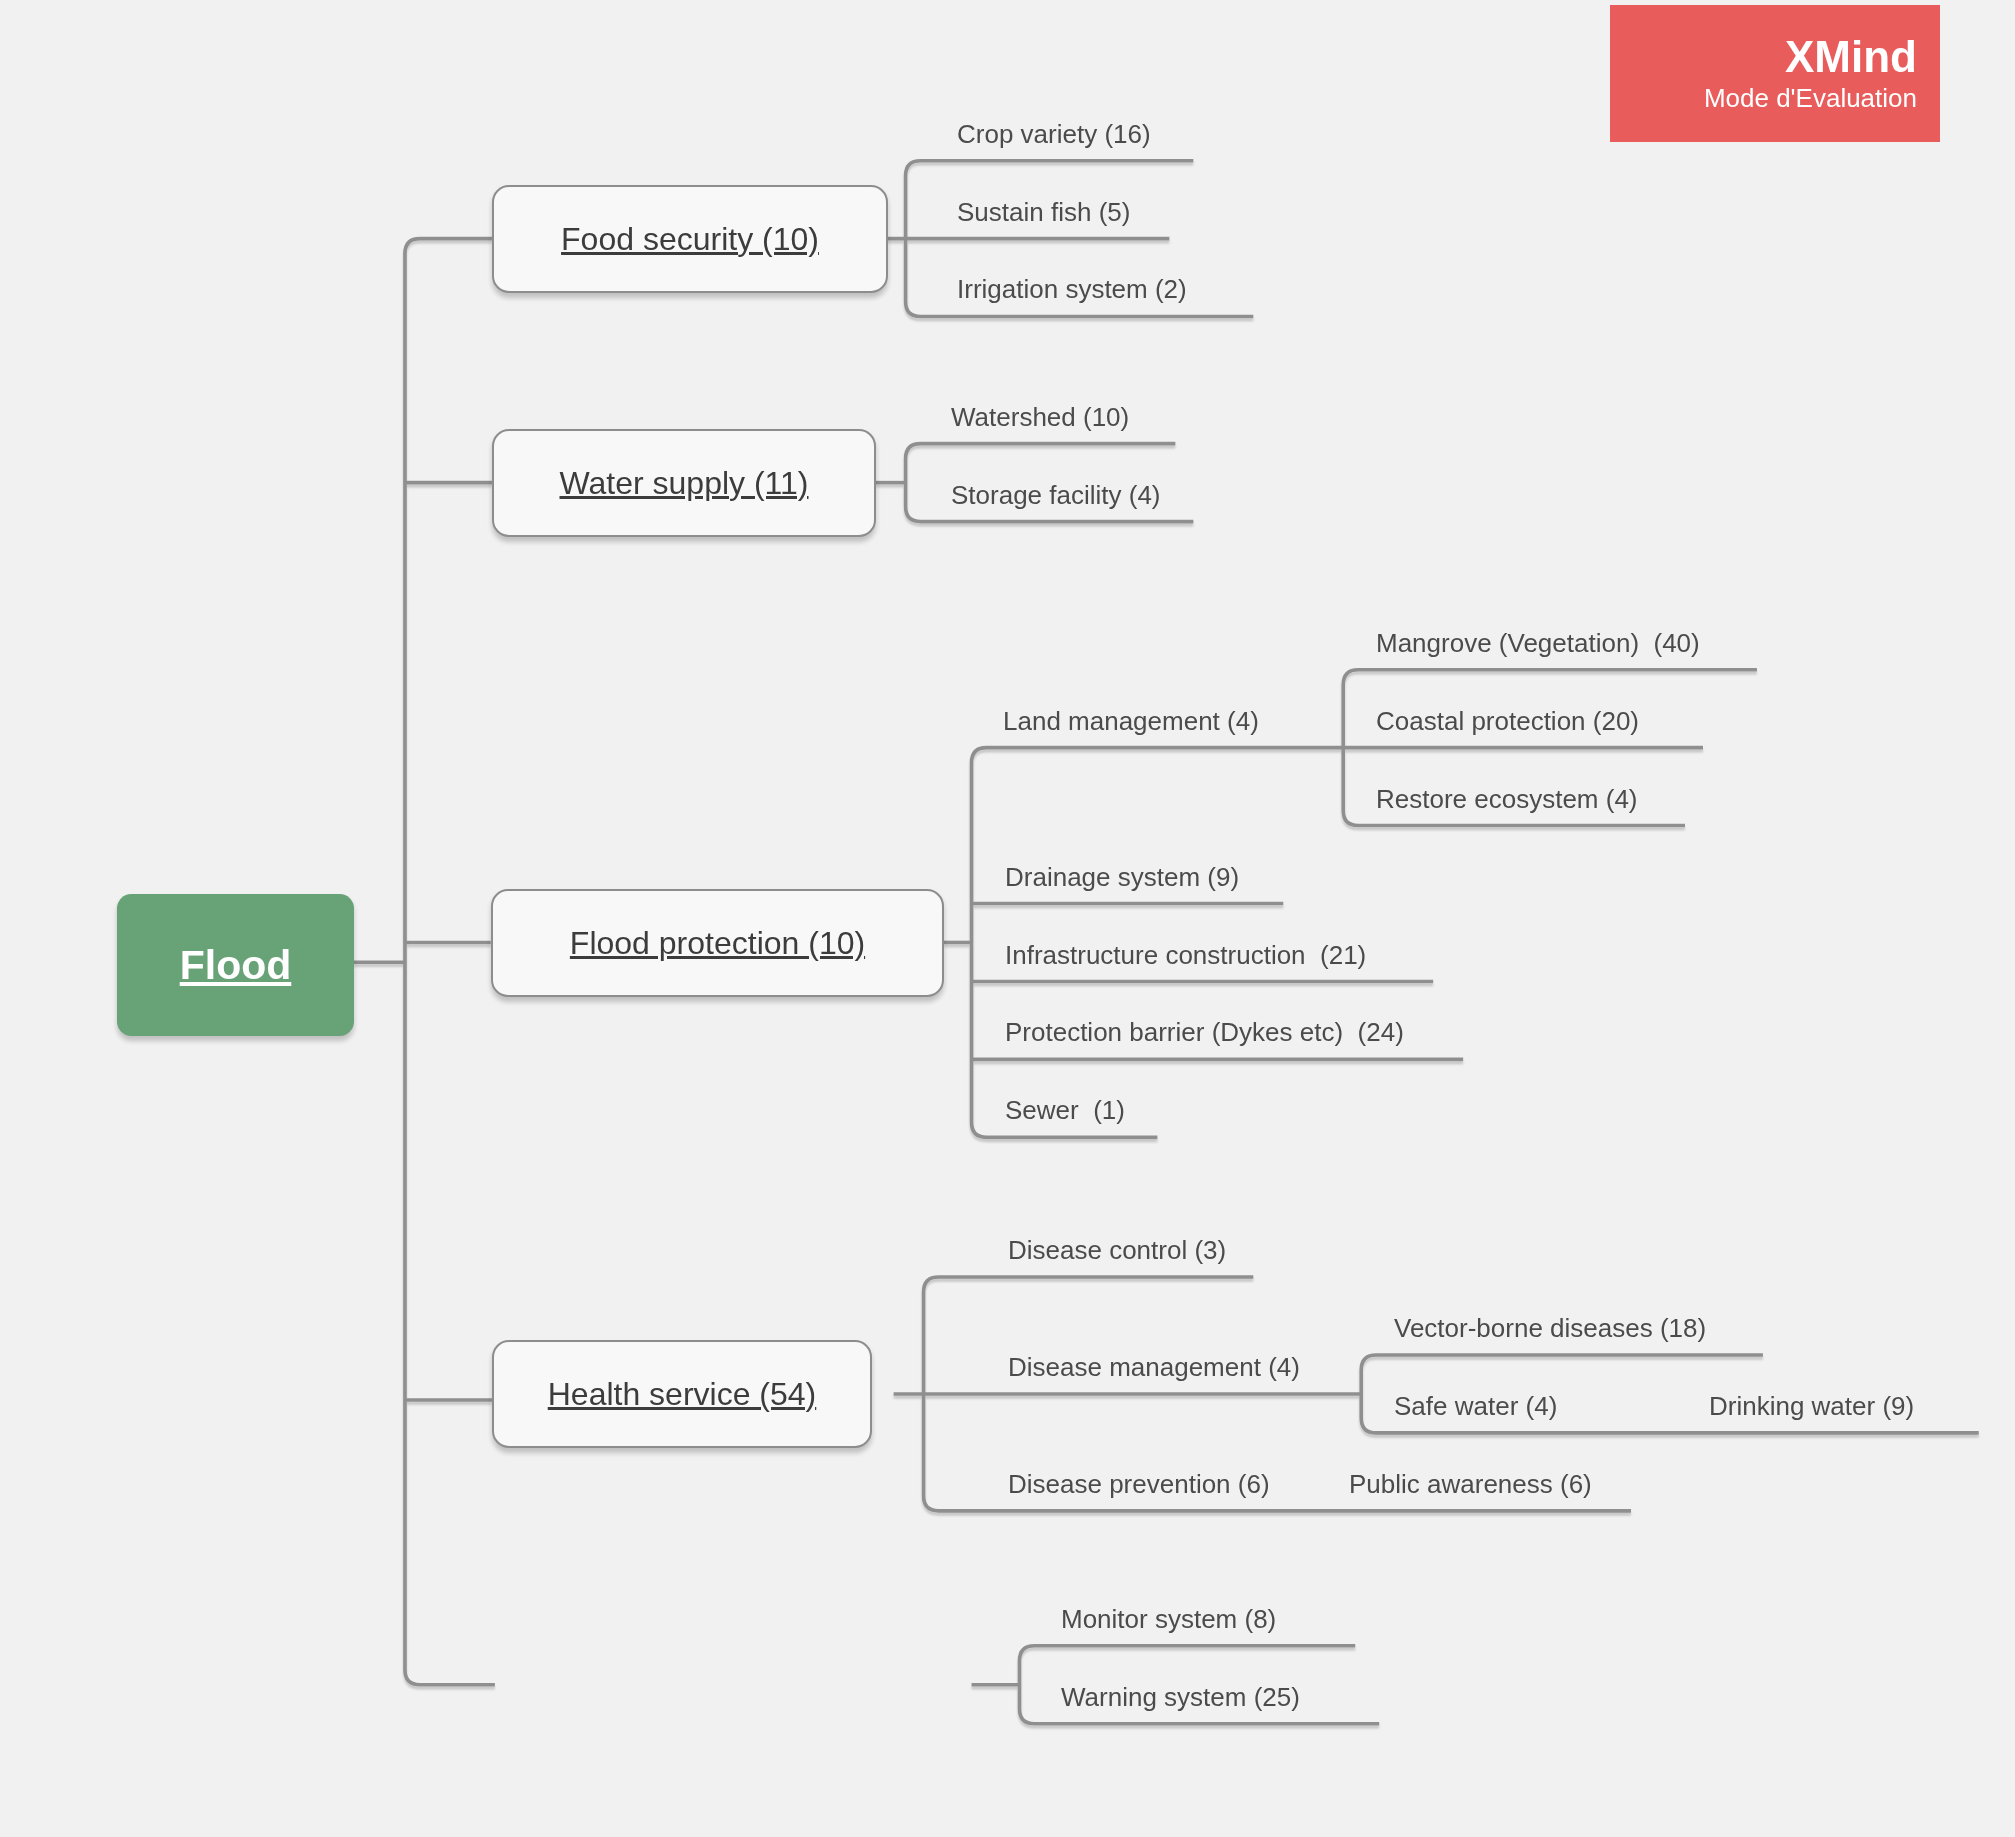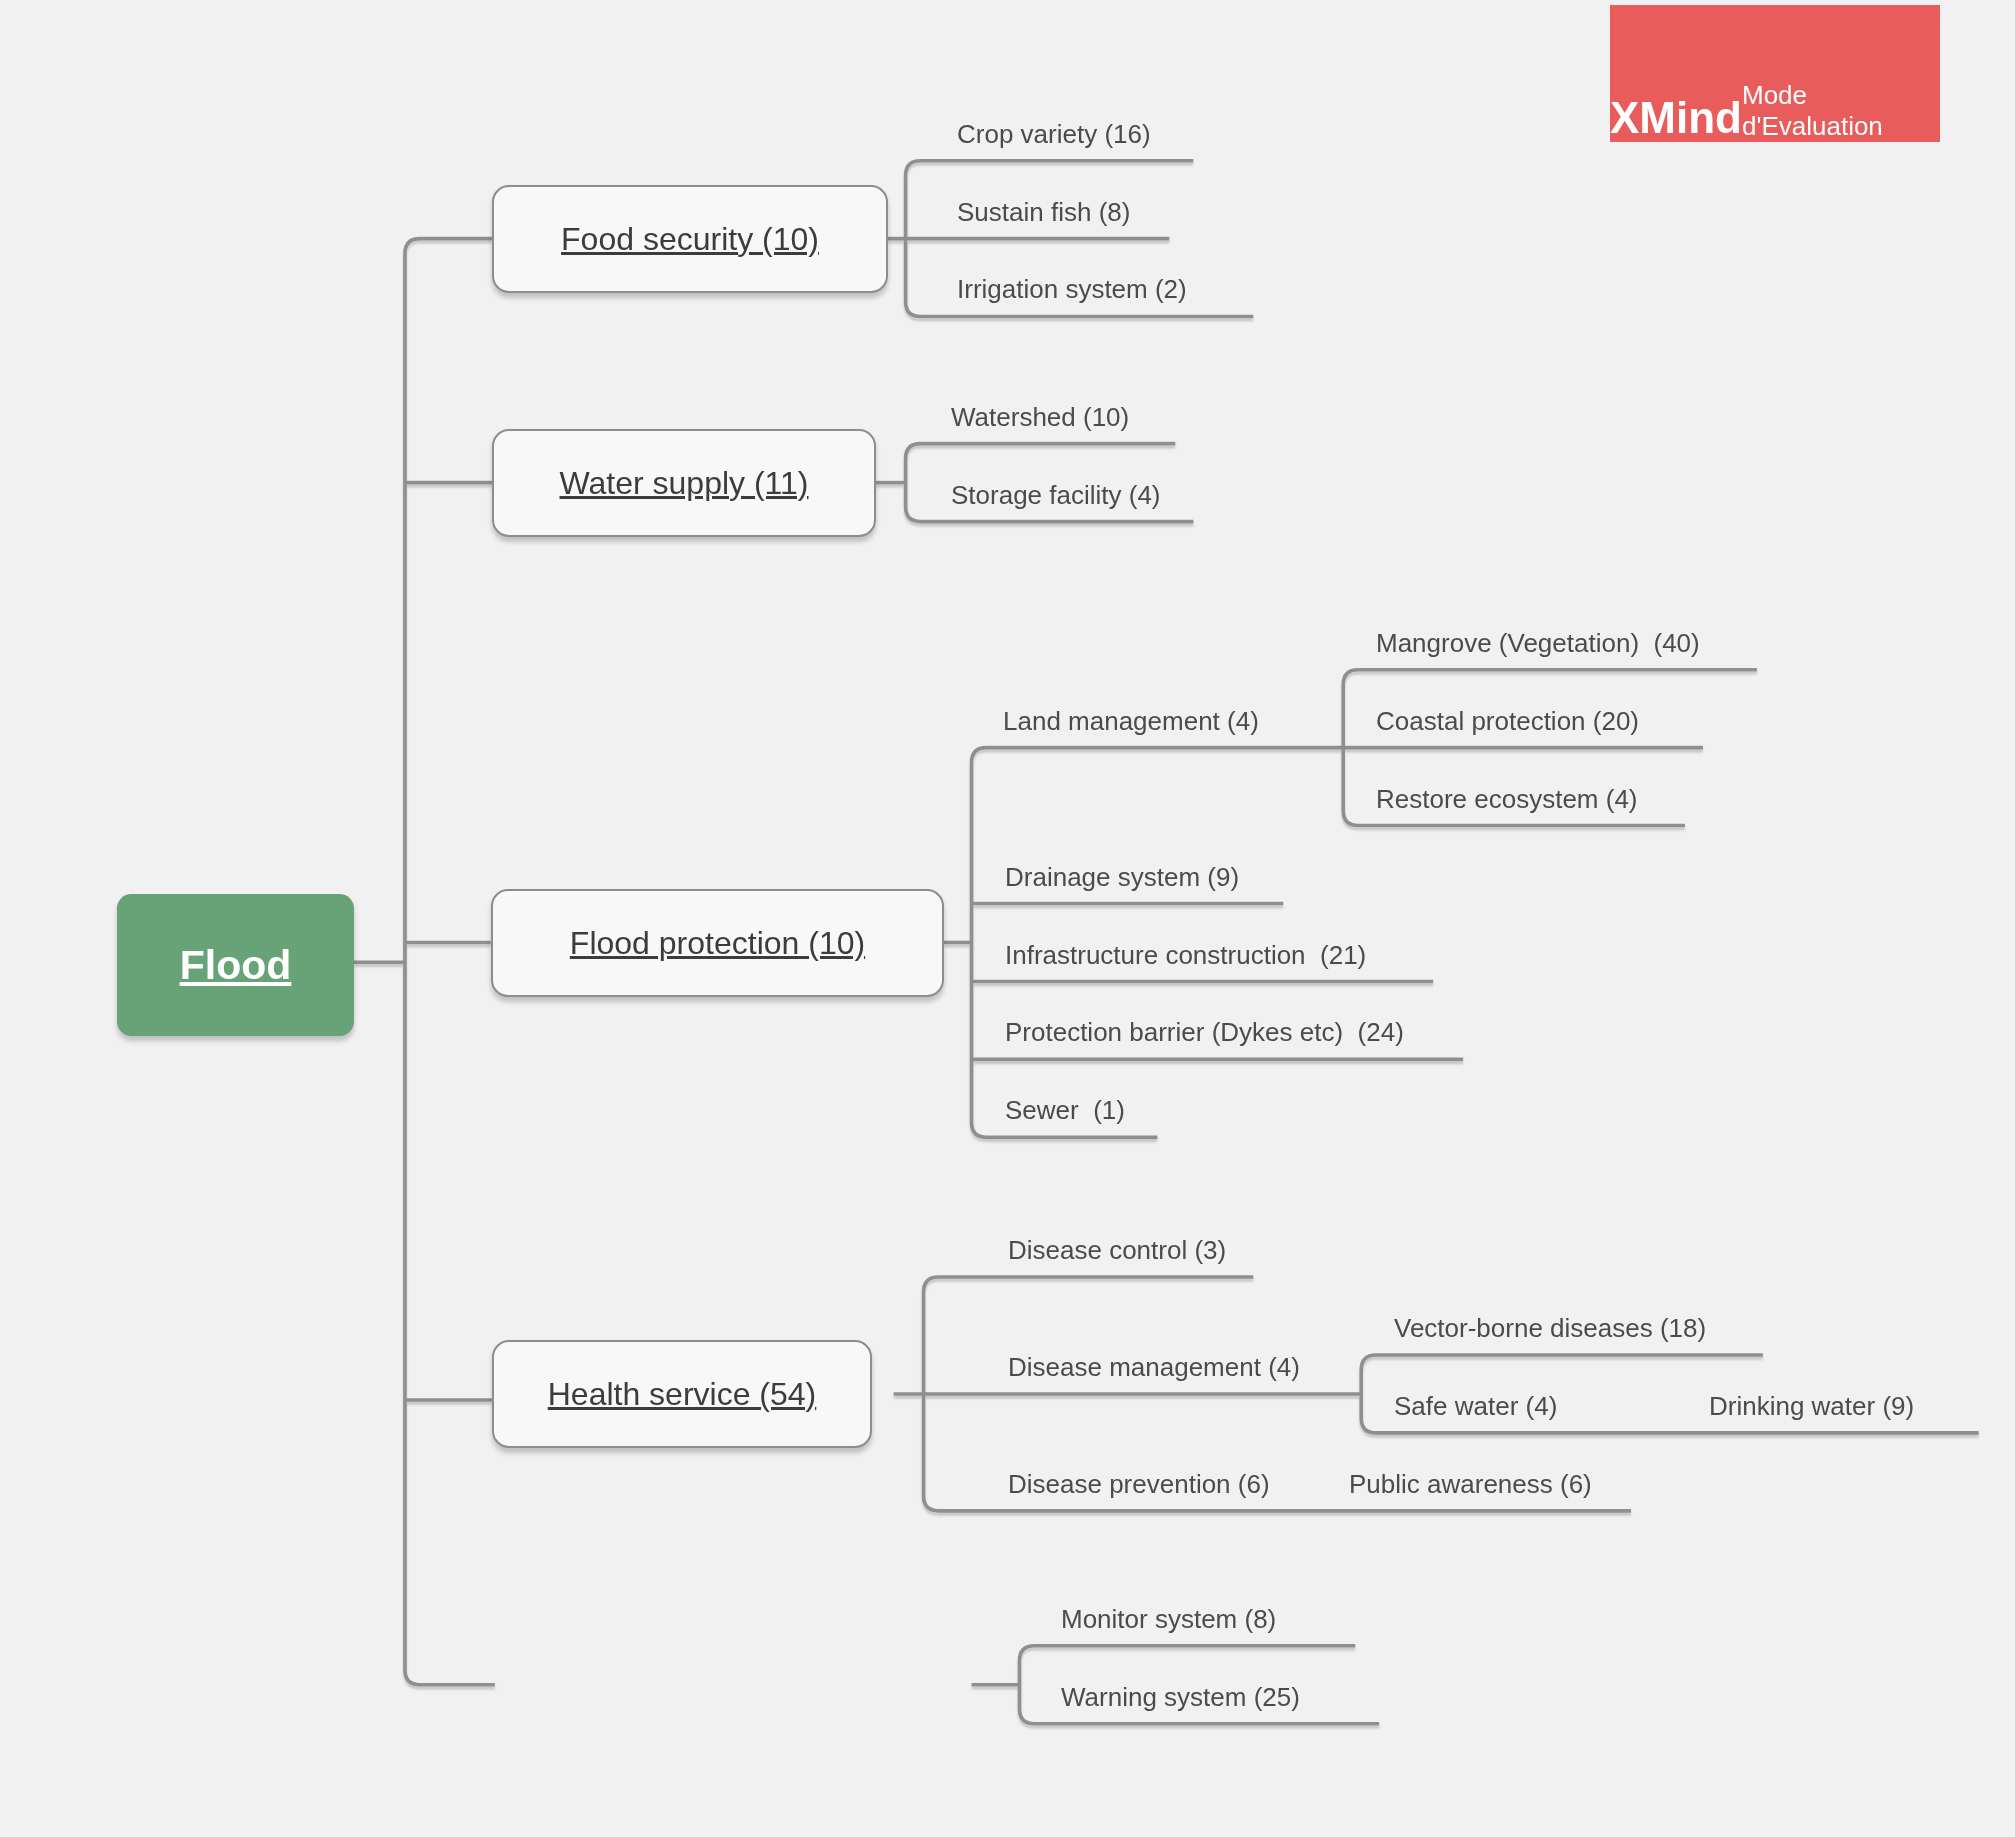--- a/index.html
+++ b/index.html
@@ -48,21 +48,21 @@
     position:absolute;
     font-size:26px;
     line-height:32px;
     color:var(--subtopic-text);
     white-space:pre;
   }
   .watermark{
     position:absolute;
     left:1610px;top:4.8px;width:330px;height:137px;
     background:var(--watermark-bg);
-    display:flex;flex-direction:row;align-items:flex-end;justify-content:center;
+    display:flex;flex-direction:column;align-items:flex-end;justify-content:center;
     padding-right:23px;box-sizing:border-box;
     color:var(--watermark-text);
   }
   .wm-title{font-size:44px;font-weight:bold;line-height:48px;}
   .wm-sub{font-size:26px;line-height:31px;margin-top:2px;}
 </style>
 </head>
 <body>
 
 <div id="canvas">
@@ -117,21 +117,21 @@
     <span>Water supply (11)</span>
   </div>
   <div class="topic" style="left:491px;top:889px;width:453px;height:108px">
     <span>Flood protection (10)</span>
   </div>
   <div class="topic" style="left:492px;top:1340px;width:380px;height:108px">
     <span>Health service (54)</span>
   </div>
 
   <div class="subtopic" style="left:957px;top:118px">Crop variety (16)</div>
-  <div class="subtopic" style="left:957px;top:196px">Sustain fish (8)</div>
+  <div class="subtopic" style="left:957px;top:196px">Sustain fish (5)</div>
   <div class="subtopic" style="left:957px;top:273px">Irrigation system (2)</div>
 
   <div class="subtopic" style="left:951px;top:401px">Watershed (10)</div>
   <div class="subtopic" style="left:951px;top:479px">Storage facility (4)</div>
 
   <div class="subtopic" style="left:1003px;top:705px">Land management (4)</div>
   <div class="subtopic" style="left:1376px;top:627px">Mangrove (Vegetation)  (40)</div>
   <div class="subtopic" style="left:1376px;top:705px">Coastal protection (20)</div>
   <div class="subtopic" style="left:1376px;top:783px">Restore ecosystem (4)</div>
   <div class="subtopic" style="left:1005px;top:861px">Drainage system (9)</div>

